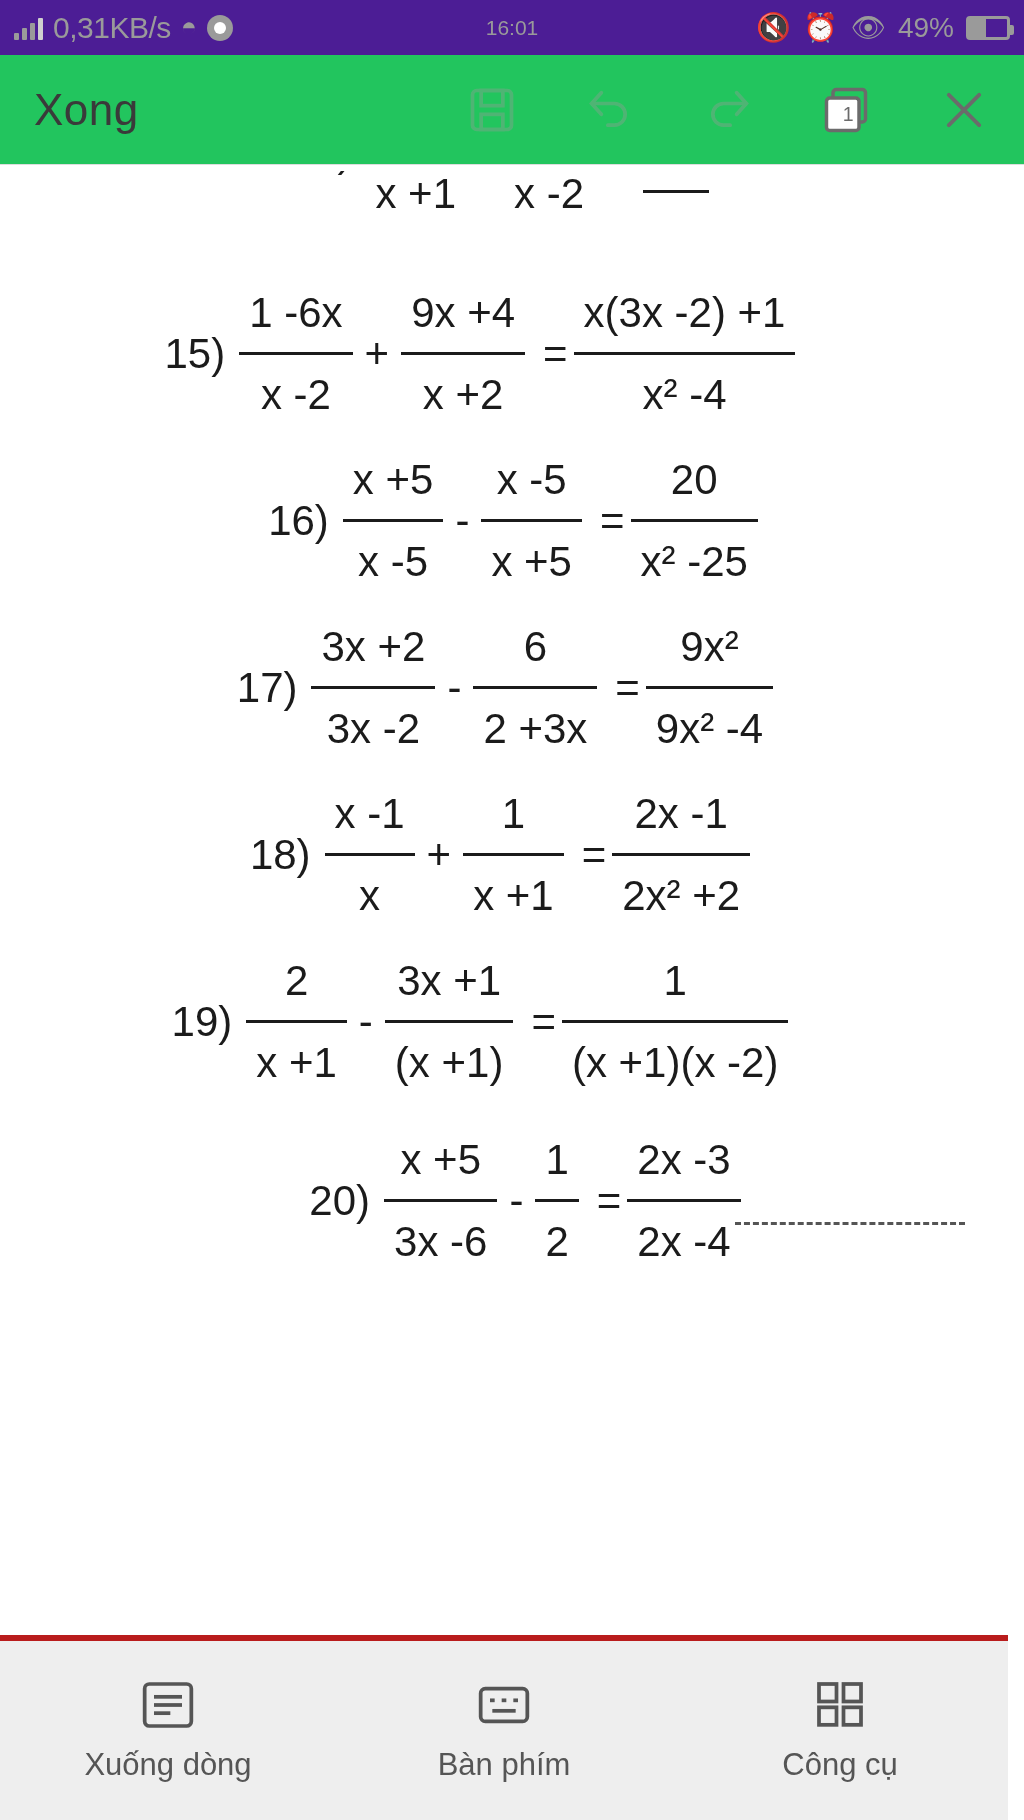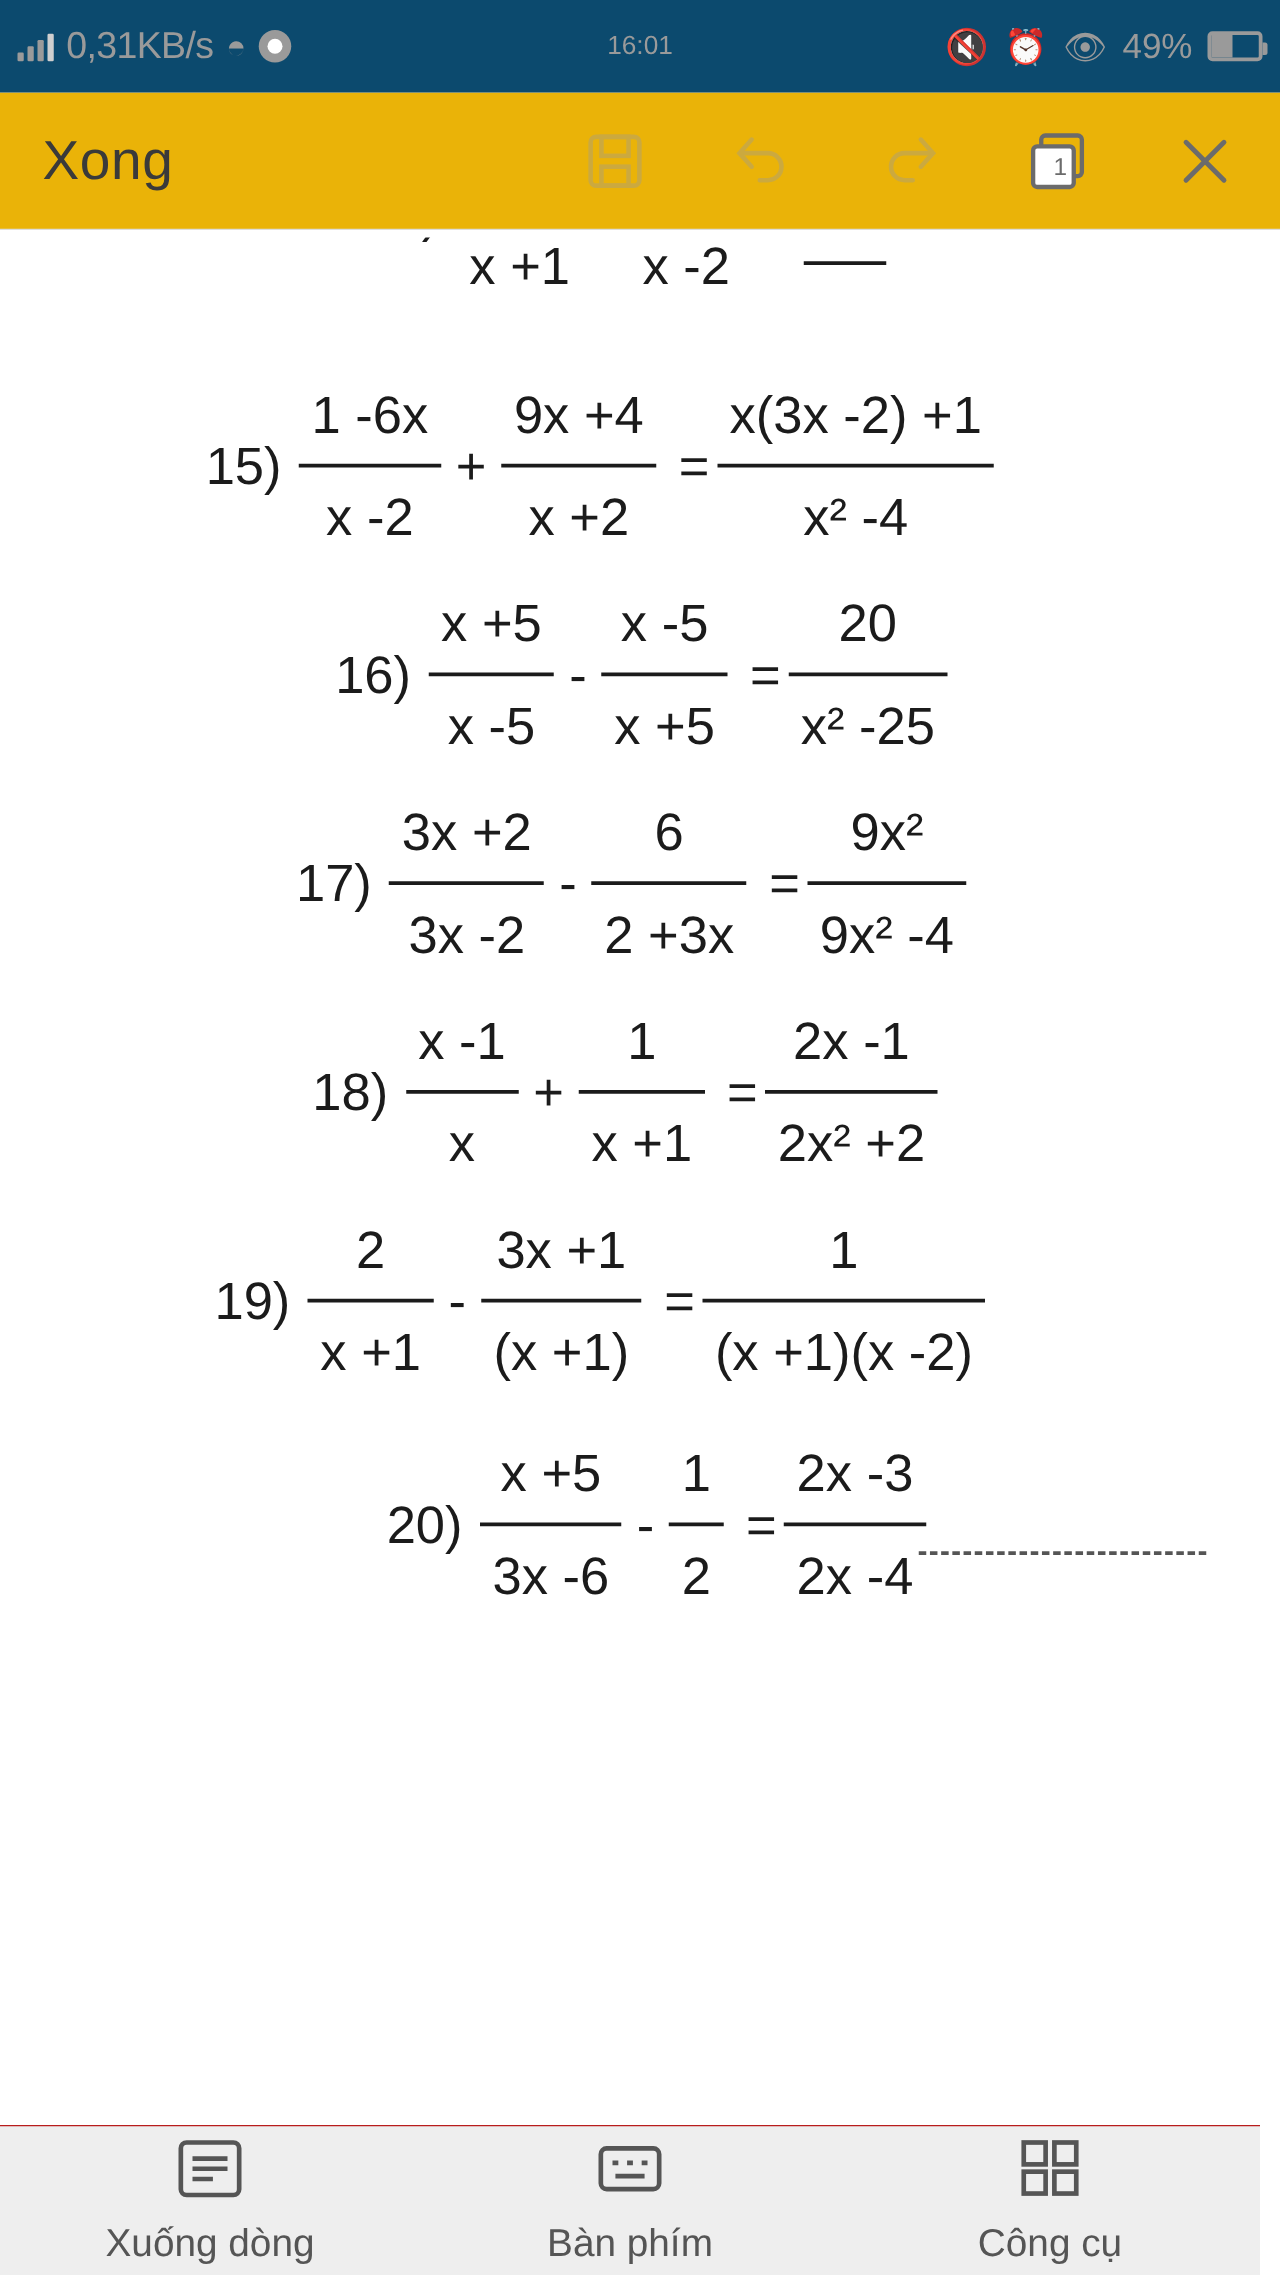--- a/index.html
+++ b/index.html
@@ -6,22 +6,22 @@
   html, body {
     width: 1024px;
     height: 1820px;
     background: #ffffff;
     font-family: "Liberation Sans", sans-serif;
     overflow: hidden;
   }
 
   
   .statusbar {
-    height: 74px;
-    background: #0c4a6e;
+    height: 55px;
+    background: #4c1d95;
     display: flex;
     align-items: center;
     padding: 0 14px;
     color: #9a9a9a;
     font-size: 30px;
     position: relative;
   }
   .sb-left { display: flex; align-items: center; gap: 10px; }
   .signal-bars { display: flex; align-items: flex-end; gap: 3px; height: 24px; }
   .signal-bars i { width: 5px; background: #9a9a9a; display: block; border-radius: 1px; }
@@ -53,21 +53,21 @@
   }
   .battery::after {
     content: ""; position: absolute; right: -7px; top: 6px;
     width: 4px; height: 10px; background: #9a9a9a; border-radius: 0 2px 2px 0;
   }
   .battery i { display: block; height: 100%; background: #9a9a9a; width: 46%; }
 
   
   .toolbar {
     height: 110px;
-    background: #eab308;
+    background: #22c55e;
     display: flex;
     align-items: center;
     padding: 0 34px;
     border-bottom: 1px solid #dddddd;
   }
   .done-btn {
     font-size: 44px;
     color: #3a3a3a;
     letter-spacing: 0.5px;
   }
@@ -124,23 +124,23 @@
   .dashline {
     position: absolute;
     border-top: 3px dashed #555;
     height: 0;
   }
 
   
   .bottombar {
     position: absolute;
     bottom: 0; left: 0; right: 16px;
-    height: 120px;
+    height: 185px;
     background: #eeeeee;
-    border-top: 1px solid #b91c1c;
+    border-top: 6px solid #b91c1c;
     display: flex;
     align-items: center;
   }
   .bb-item {
     flex: 1;
     display: flex;
     flex-direction: column;
     align-items: center;
     gap: 16px;
     color: #555555;

